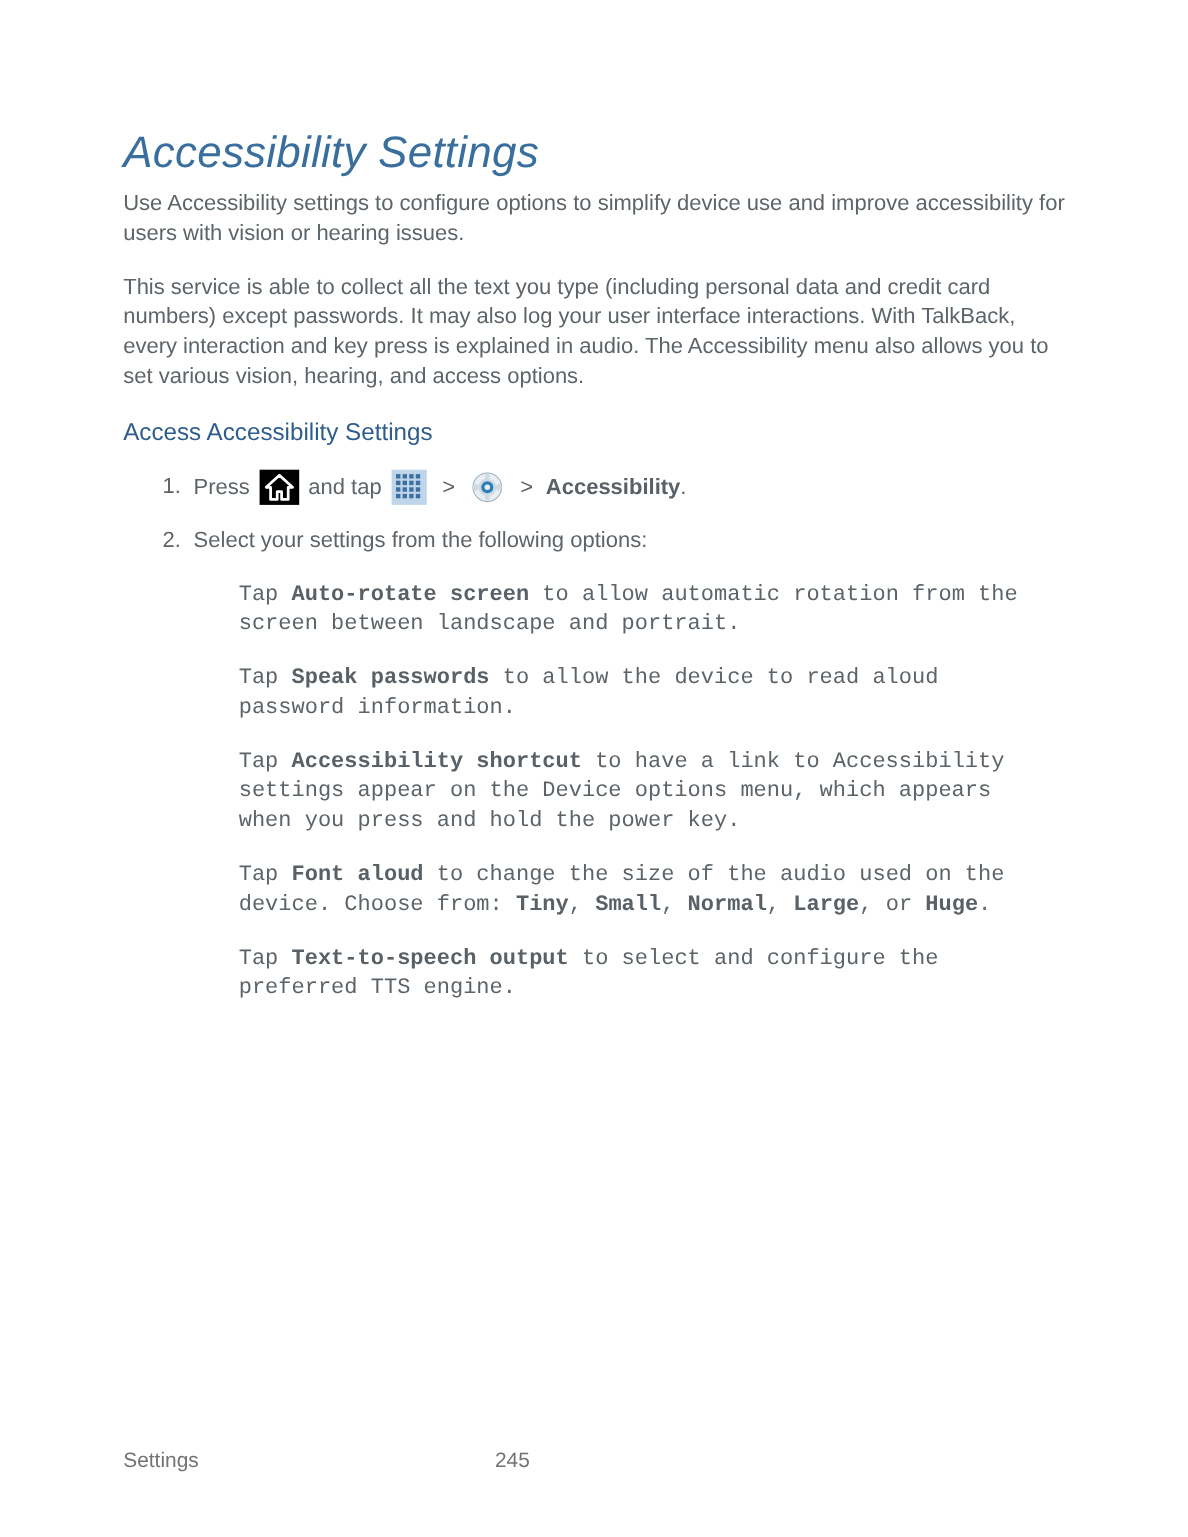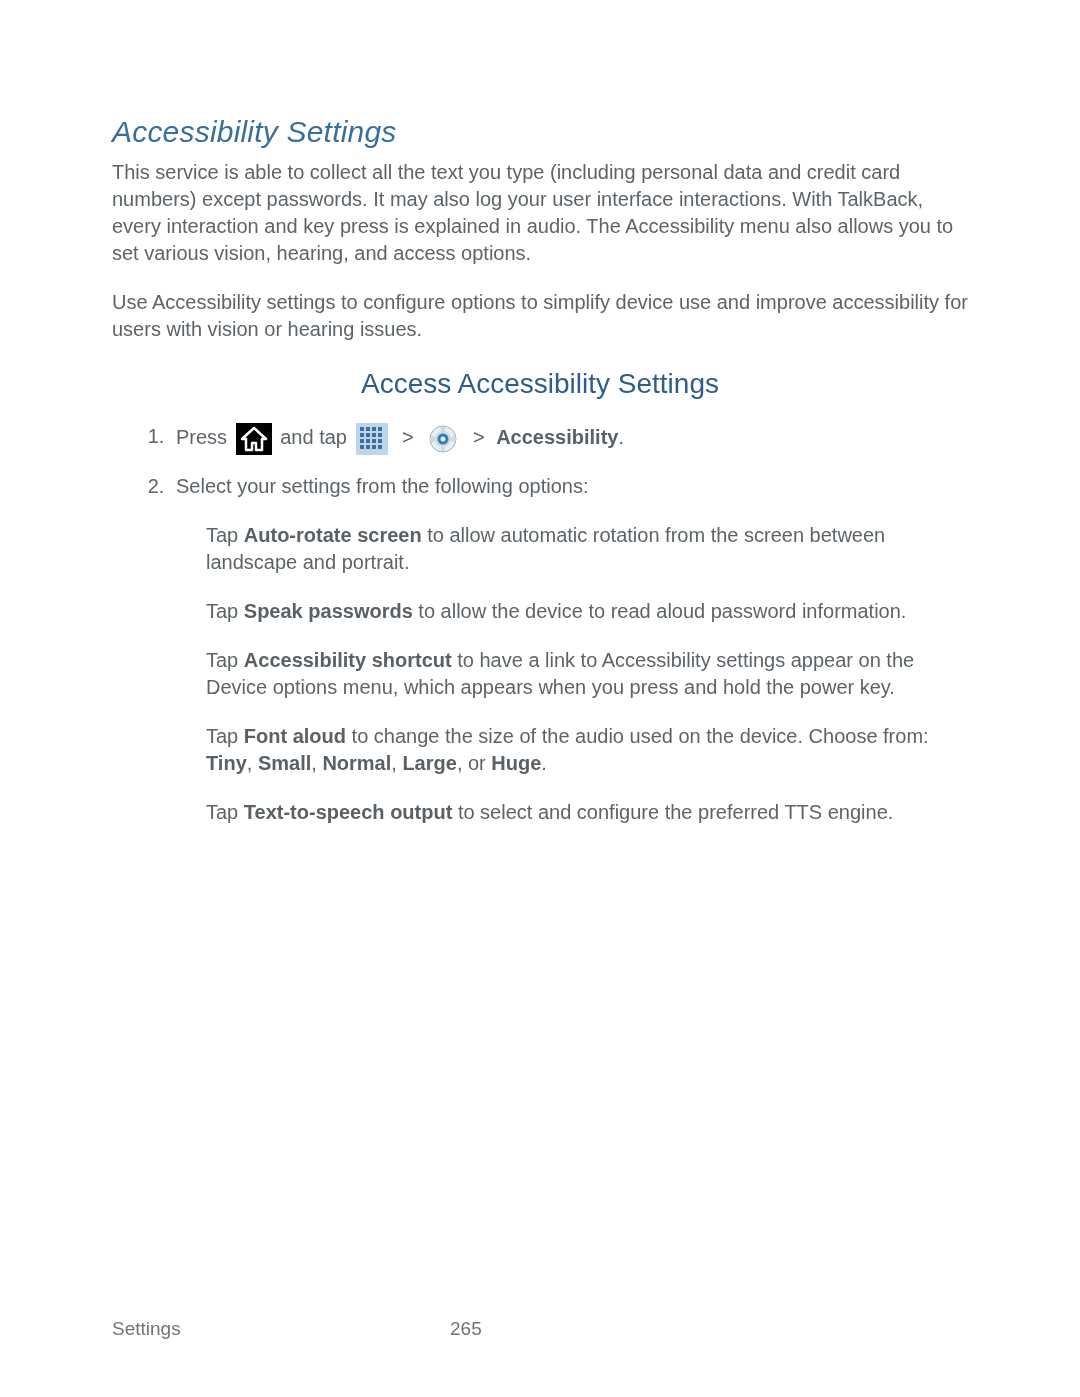--- a/index.html
+++ b/index.html
@@ -19,33 +19,32 @@
   .page {
     position: absolute;
     left: 112px;
     top: 112px;
     width: 856px;
   }
   h1.page-title {
     margin: 0 0 6px 0;
     font-style: italic;
     font-weight: 400;
-    font-size: 30px;
+    font-size: 40px;
     color: #3a6e9d;
     letter-spacing: 0.2px;
   }
   p.body {
     margin: 0 0 22px 0;
   }
   h2.subhead {
     margin: 8px 0 18px 0;
     font-weight: 400;
-    font-size: 28px;
+    font-size: 22px;
     color: #2f5d8b;
-    text-align: center;
   }
   ol.steps {
     margin: 0;
     padding: 0 0 0 58px;
     list-style: decimal;
   }
   ol.steps > li {
     padding-left: 6px;
     margin-bottom: 18px;
   }
@@ -81,22 +80,23 @@
     width: 30px;
     height: 30px;
     position: relative;
   }
   .sep {
     margin: 0 6px;
   }
   .bold { font-weight: 700; color:#5a6166; }
   ul.sub {
     list-style: none;
-    margin: 0;
+    margin: 11px;
     padding: 0 0 0 30px;
+    font-family: Liberation Mono, monospace;
   }
   ul.sub > li {
     margin-bottom: 22px;
   }
   a.link {
     color: #3a6e9d;
     text-decoration: none;
   }
   .footer {
     position: absolute;
@@ -111,23 +111,23 @@
     left: 338px;
   }
 </style>
 </head>
 <body>
 
 <div class="page">
 
   <h1 class="page-title">Accessibility Settings</h1>
 
+  <p class="body">Use Accessibility settings to configure options to simplify device use and improve accessibility for users with vision or hearing issues.</p>
+
   <p class="body">This service is able to collect all the text you type (including personal data and credit card numbers) except passwords. It may also log your user interface interactions. With TalkBack, every interaction and key press is explained in audio. The Accessibility menu also allows you to set various vision, hearing, and access options.</p>
-
-  <p class="body">Use Accessibility settings to configure options to simplify device use and improve accessibility for users with vision or hearing issues.</p>
 
   <h2 class="subhead">Access Accessibility Settings</h2>
 
   <ol class="steps">
     <li>
       <span class="step1-line">
         <span>Press </span>
         <span class="ic ic-home">
           <svg width="36" height="32" viewBox="0 0 36 32">
             <polygon points="18,5 30,16 26,16 26,27 20,27 20,20 16,20 16,27 10,27 10,16 6,16" fill="none" stroke="#ffffff" stroke-width="2.5" stroke-linejoin="round"></polygon>
@@ -184,14 +184,14 @@
           <span>Tap </span><span class="bold">Text-to-speech output</span><span> to select and configure the preferred TTS engine.</span>
         </li>
       </ul>
     </li>
   </ol>
 
 </div>
 
 <div class="footer">
   <span>Settings</span>
-  <span class="pg">265</span>
+  <span class="pg">245</span>
 </div>
 
 </body></html>

